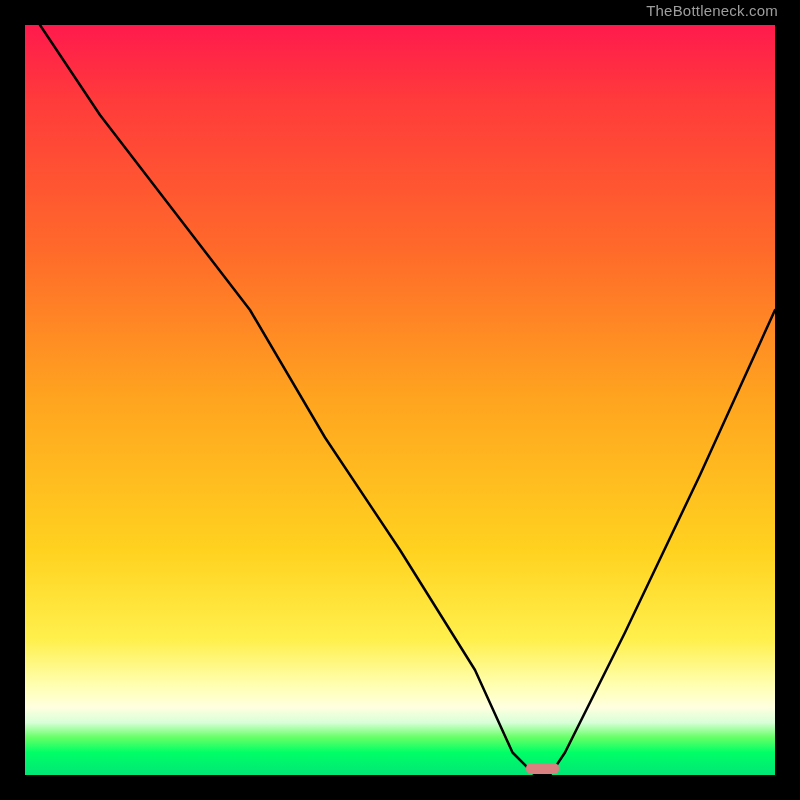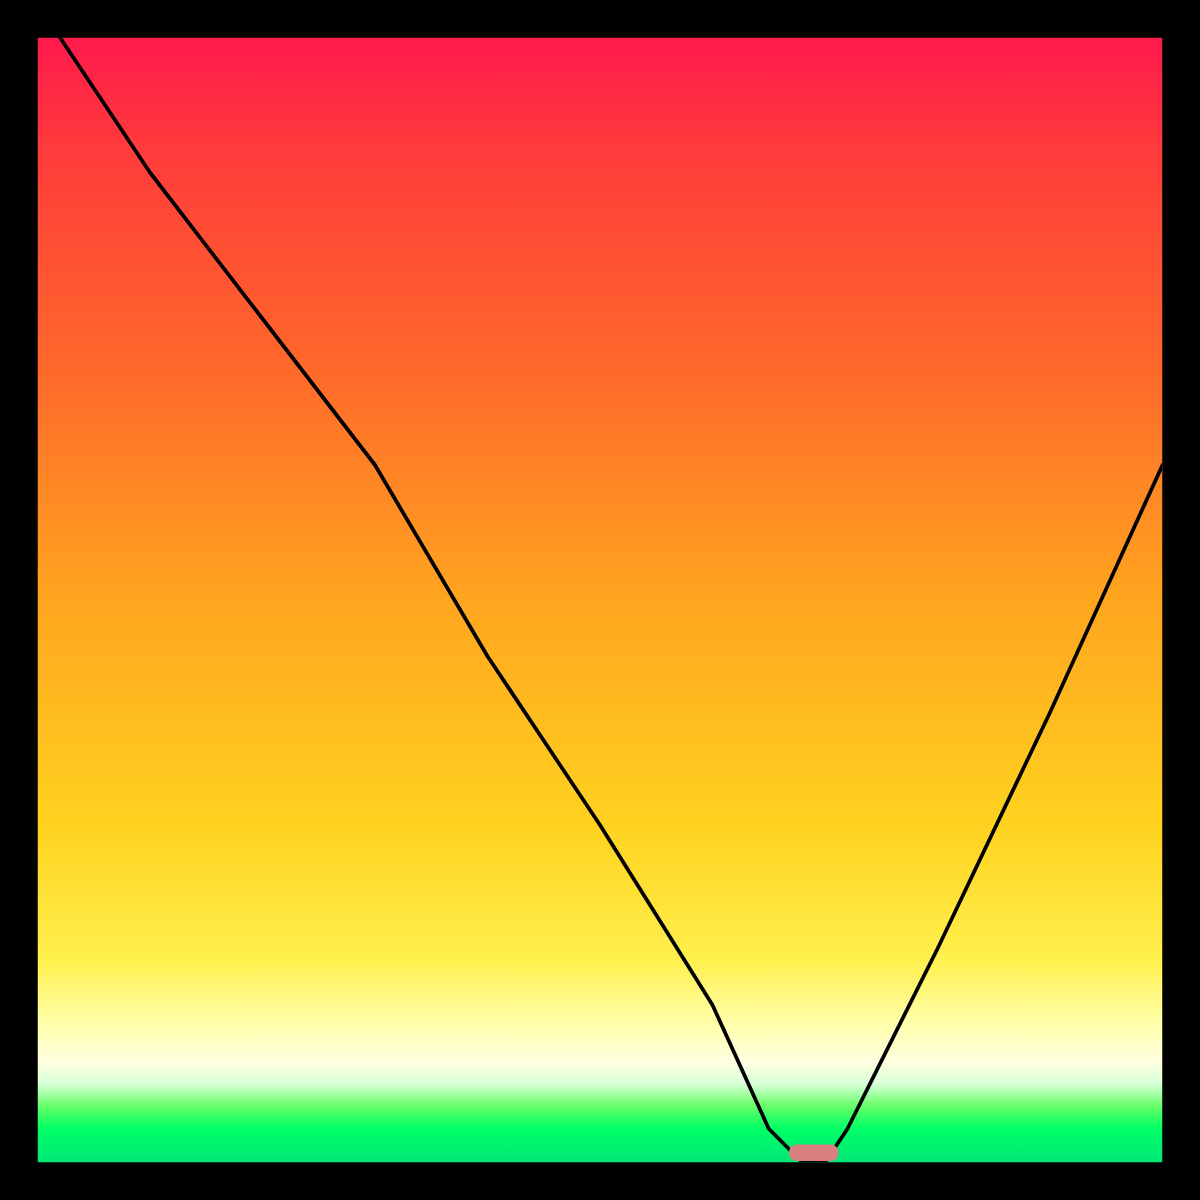--- a/index.html
+++ b/index.html
@@ -76,20 +76,21 @@
   }
   .pill {
     fill: #d98080;
     stroke: none;
   }
 </style>
 </head>
 <body>
 
 <div class="frame">
+  <div class="watermark">TheBottleneck.com</div>
 
   <div class="plot-area">
     <div class="gradient"></div>
 
     <svg class="overlay" viewBox="0 0 750 750" preserveAspectRatio="none">
       <path id="curve" class="curve" d="M15.0 0.0 L75.0 90.0 L150.0 187.5 L225.0 285.0 L300.0 412.5 L375.0 525.0 L450.0 645.0 L487.5 727.5 L510.0 750.0 L525.0 750.0 L540.0 727.5 L600.0 607.5 L675.0 450.0 L750.0 285.0"></path>
       <rect id="pill" class="pill" rx="5" ry="5" x="501.0" y="738.0" width="33.0" height="11" fill="#d98080"></rect>
     </svg>
   </div>
 </div>

